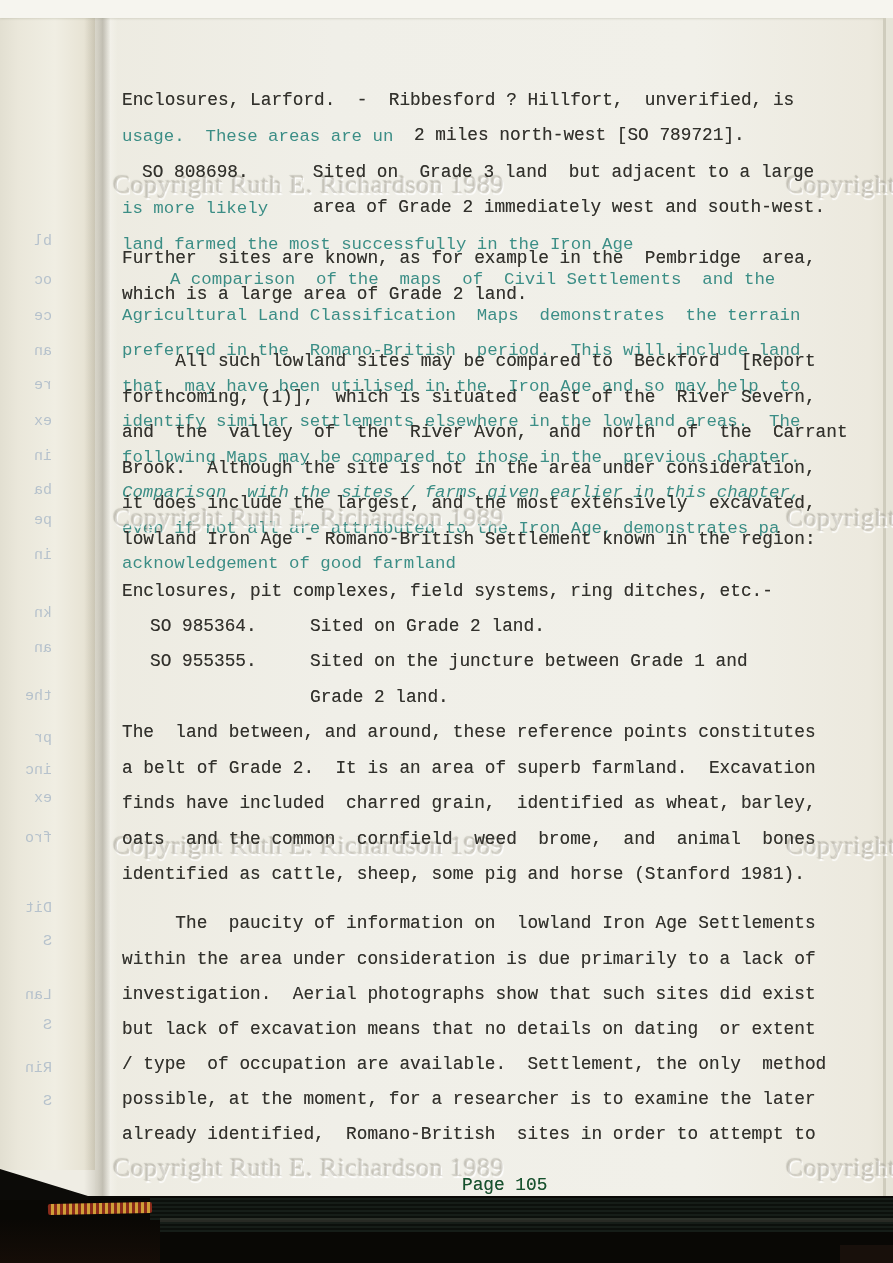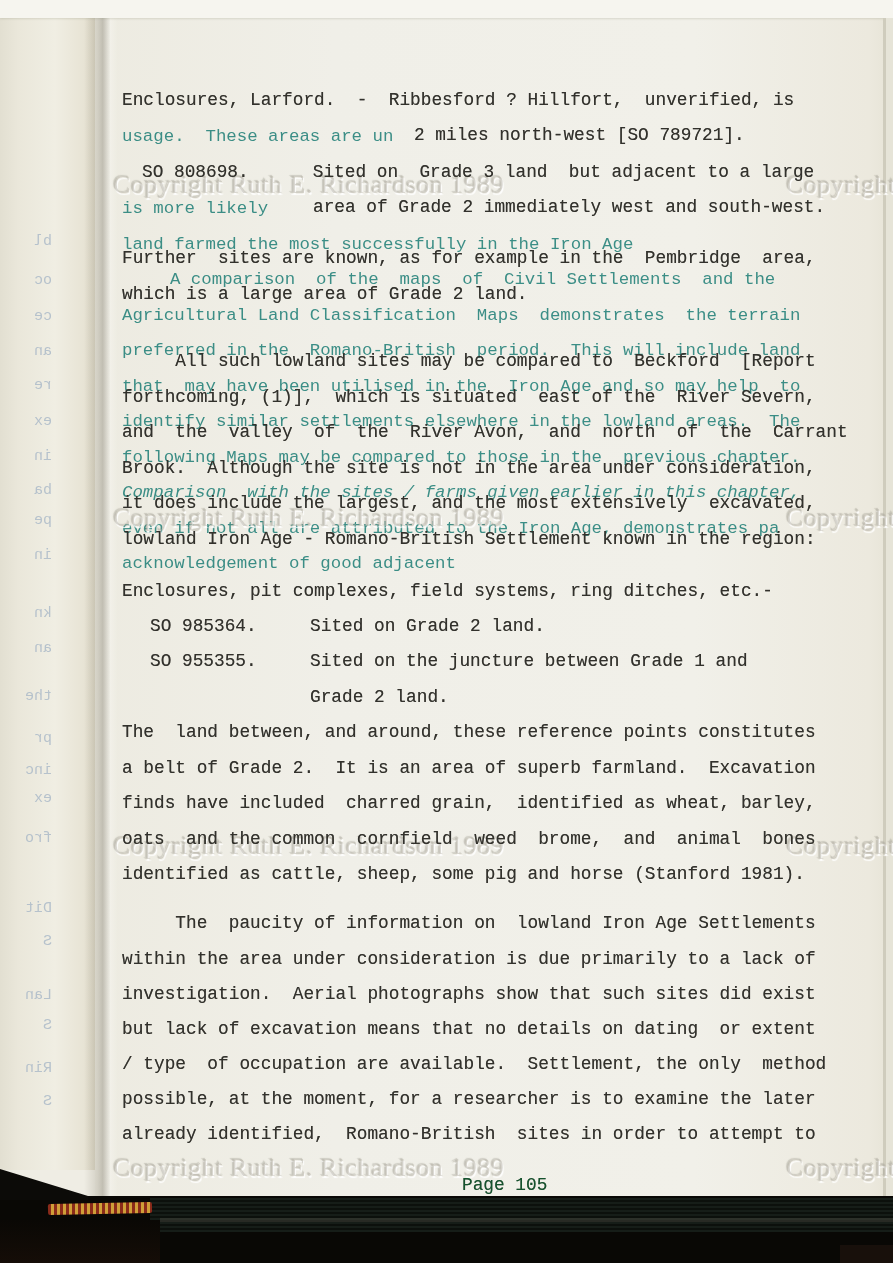--- a/index.html
+++ b/index.html
@@ -61,21 +61,21 @@
       <div class="gline" style="left: 122px; top: 198px;">is more likely</div>
       <div class="gline" style="left: 122px; top: 234px;">land farmed the most successfully in the Iron Age</div>
       <div class="gline" style="left: 170px; top: 269px;">A comparison  of the  maps  of  Civil Settlements  and the</div>
       <div class="gline" style="left: 122px; top: 305px;">Agricultural Land Classification  Maps  demonstrates  the terrain</div>
       <div class="gline" style="left: 122px; top: 340px;">preferred in the  Romano-British  period.  This will include land</div>
       <div class="gline" style="left: 122px; top: 376px;">that  may have been utilised in the  Iron Age and so may help  to</div>
       <div class="gline" style="left: 122px; top: 411px;">identify similar settlements elsewhere in the lowland areas.  The</div>
       <div class="gline" style="left: 122px; top: 447px;">following Maps may be compared to those in the  previous chapter.</div>
       <div class="gline" style="left: 122px; top: 482px; font-style: italic;">Comparison  with the sites / farms given earlier in this chapter,</div>
       <div class="gline" style="left: 122px; top: 518px;">even if not all are attributed to the Iron Age, demonstrates pa</div>
-      <div class="gline" style="left: 122px; top: 553px;">acknowledgement of good adjacent</div>
+      <div class="gline" style="left: 122px; top: 553px;">acknowledgement of good farmland</div>
     </div>
   <div id="spine-layer">
       <div class="spinefrag" style="left: 8px; top: 233px;">bl</div>
       <div class="spinefrag" style="left: 8px; top: 272px;">oc</div>
       <div class="spinefrag" style="left: 8px; top: 308px;">ce</div>
       <div class="spinefrag" style="left: 8px; top: 343px;">an</div>
       <div class="spinefrag" style="left: 8px; top: 377px;">re</div>
       <div class="spinefrag" style="left: 8px; top: 413px;">ex</div>
       <div class="spinefrag" style="left: 8px; top: 448px;">in</div>
       <div class="spinefrag" style="left: 8px; top: 482px;">ba</div>

